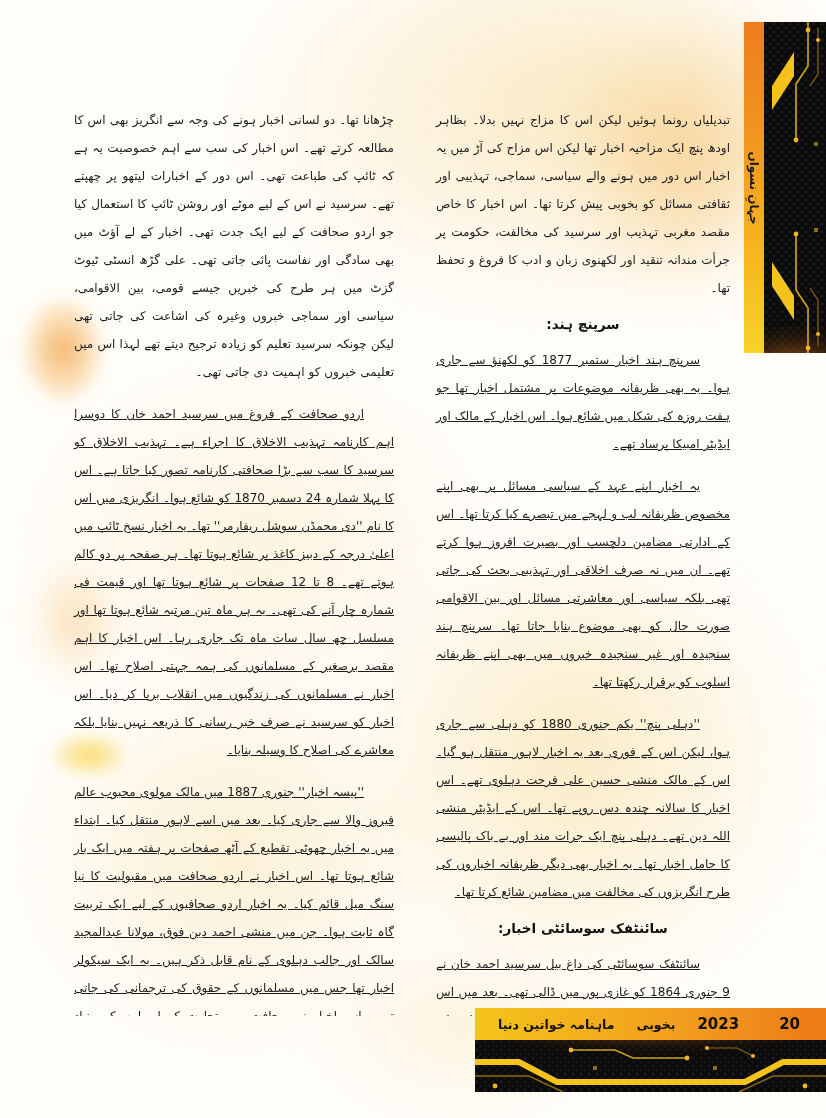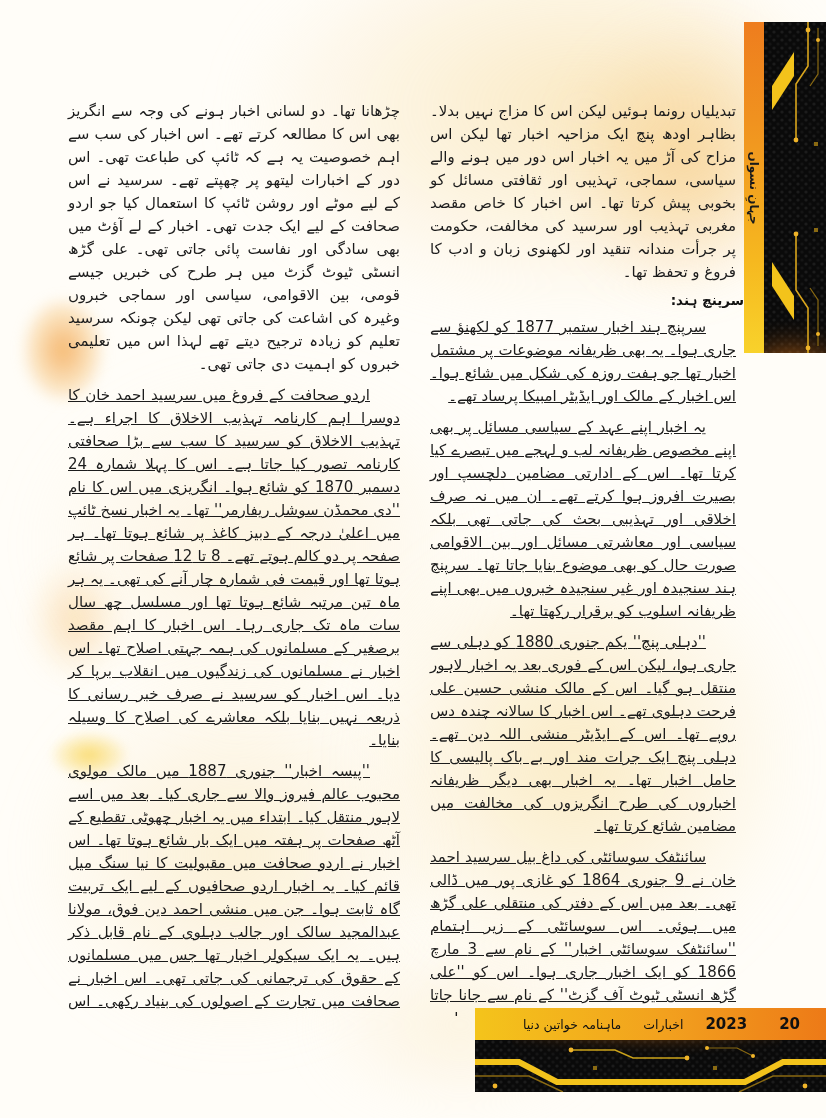--- a/index.html
+++ b/index.html
@@ -34,27 +34,27 @@
 
   
   .content{
     position:absolute;left:60px;top:92px;width:684px;height:924px;
     display:flex;direction:rtl;gap:14px;z-index:2;overflow:hidden;
   }
   .col{overflow:hidden;}
   .col.right{width:322px;}
   .col.left{width:348px;}
   .col p{
-    margin:8px;font-size:15px;line-height:23px;color:#1c1c1c;
+    margin:14px;font-size:12px;line-height:28px;color:#1c1c1c;
     text-align:justify;direction:rtl;
   }
   .col p.indent{text-indent:30px;text-decoration:underline;}
   .col h3{
     margin:5px 0 2px;font-size:13.5px;font-weight:bold;color:#111;
-    text-align:right;direction:rtl;
+    text-align:center;direction:rtl;
   }
 
   
   .sidebar{
     position:absolute;right:0;top:22px;width:82px;height:331px;
     display:flex;z-index:3;
   }
   .sidebar .orange-strip{
     position:relative;width:20px;height:100%;
     background:linear-gradient(180deg,#ee7d1e 0%,#f0921f 30%,#f6b81f 72%,#f8d22b 100%);
@@ -67,22 +67,22 @@
   .sidebar svg{display:block;}
 
   
   .footer-bar{
     position:absolute;right:0;top:1008px;width:351px;height:32px;z-index:3;
     background:linear-gradient(90deg,#f4c41b 0%,#f2a01e 55%,#ed7a17 100%);
     display:flex;align-items:center;direction:rtl;
     padding:0 26px 0 10px;box-sizing:border-box;gap:22px;
   }
   .footer-bar .num{font-size:15px;font-weight:bold;color:#111;direction:ltr;}
-  .footer-bar .urdu{font-size:12.5px;font-weight:normal;color:#111;text-align:right;}
-  .footer-bar .page-num{margin-left:10px;}
+  .footer-bar .urdu{font-size:12.5px;font-weight:bold;color:#111;text-align:right;}
+  .footer-bar .page-num{margin-left:18px;}
   .footer-strip{position:absolute;right:0;top:1040px;width:351px;height:52px;z-index:3;}
   .footer-strip svg{display:block;}
 </style>
 </head>
 <body>
 
 <div class="page">
 
   <div class="blob b1"></div>
   <div class="blob b2"></div>
@@ -94,20 +94,21 @@
   <div class="blob b8"></div>
   <div class="blob b9"></div>
 
   <div class="content">
     <div class="col right">
         <p>تبدیلیاں رونما ہوئیں لیکن اس کا مزاج نہیں بدلا۔ بظاہر اودھ پنچ ایک مزاحیہ اخبار تھا لیکن اس مزاح کی آڑ میں یہ اخبار اس دور میں ہونے والے سیاسی، سماجی، تہذیبی اور ثقافتی مسائل کو بخوبی پیش کرتا تھا۔ اس اخبار کا خاص مقصد مغربی تہذیب اور سرسید کی مخالفت، حکومت پر جرأت مندانہ تنقید اور لکھنوی زبان و ادب کا فروغ و تحفظ تھا۔</p>
         <h3>سرپنچ ہند:</h3>
         <p class="indent">سرپنچ ہند اخبار ستمبر 1877 کو لکھنؤ سے جاری ہوا۔ یہ بھی ظریفانہ موضوعات پر مشتمل اخبار تھا جو ہفت روزہ کی شکل میں شائع ہوا۔ اس اخبار کے مالک اور ایڈیٹر امبیکا پرساد تھے۔</p>
         <p class="indent">یہ اخبار اپنے عہد کے سیاسی مسائل پر بھی اپنے مخصوص ظریفانہ لب و لہجے میں تبصرے کیا کرتا تھا۔ اس کے ادارتی مضامین دلچسپ اور بصیرت افروز ہوا کرتے تھے۔ ان میں نہ صرف اخلاقی اور تہذیبی بحث کی جاتی تھی بلکہ سیاسی اور معاشرتی مسائل اور بین الاقوامی صورت حال کو بھی موضوع بنایا جاتا تھا۔ سرپنچ ہند سنجیدہ اور غیر سنجیدہ خبروں میں بھی اپنے ظریفانہ اسلوب کو برقرار رکھتا تھا۔</p>
         <p class="indent">''دہلی پنچ'' یکم جنوری 1880 کو دہلی سے جاری ہوا، لیکن اس کے فوری بعد یہ اخبار لاہور منتقل ہو گیا۔ اس کے مالک منشی حسین علی فرحت دہلوی تھے۔ اس اخبار کا سالانہ چندہ دس روپے تھا۔ اس کے ایڈیٹر منشی اللہ دین تھے۔ دہلی پنچ ایک جرات مند اور بے باک پالیسی کا حامل اخبار تھا۔ یہ اخبار بھی دیگر ظریفانہ اخباروں کی طرح انگریزوں کی مخالفت میں مضامین شائع کرتا تھا۔</p>
+        <h3>سائنٹفک سوسائٹی اخبار:</h3>
         <p class="indent">سائنٹفک سوسائٹی کی داغ بیل سرسید احمد خان نے 9 جنوری 1864 کو غازی پور میں ڈالی تھی۔ بعد میں اس کے دفتر کی منتقلی علی گڑھ میں ہوئی۔ اس سوسائٹی کے زیر اہتمام ''سائنٹفک سوسائٹی اخبار'' کے نام سے 3 مارچ 1866 کو ایک اخبار جاری ہوا۔ اس کو ''علی گڑھ انسٹی ٹیوٹ آف گزٹ'' کے نام سے جانا جاتا تھا۔ شروع شروع میں یہ اخبار ہفت روزہ تھا بعد میں سہ روزہ ہو گیا اور سرسید کی وفات کے بعد بھی یہ اخبار شائع ہوتا رہا۔ اس اخبار کی خاصیت یہ تھی کہ اس کا ایک کالم انگریزی اور ایک کالم اردو میں شائع ہوتا تھا۔ بعض مضامین اردو اور انگریزی میں الگ الگ ہوتے تھے۔ یہ اخبار ایک سیاسی، علمی، اخلاقی اور معاشرتی اخبار تھا جس کا خاص مقصد انگریز حکمرانوں اور رعایا میں صلح و مفاہمت کی فضاء کو پروان</p>
       </div>
     <div class="col left">
         <p>چڑھانا تھا۔ دو لسانی اخبار ہونے کی وجہ سے انگریز بھی اس کا مطالعہ کرتے تھے۔ اس اخبار کی سب سے اہم خصوصیت یہ ہے کہ ٹائپ کی طباعت تھی۔ اس دور کے اخبارات لیتھو پر چھپتے تھے۔ سرسید نے اس کے لیے موٹے اور روشن ٹائپ کا استعمال کیا جو اردو صحافت کے لیے ایک جدت تھی۔ اخبار کے لے آؤٹ میں بھی سادگی اور نفاست پائی جاتی تھی۔ علی گڑھ انسٹی ٹیوٹ گزٹ میں ہر طرح کی خبریں جیسے قومی، بین الاقوامی، سیاسی اور سماجی خبروں وغیرہ کی اشاعت کی جاتی تھی لیکن چونکہ سرسید تعلیم کو زیادہ ترجیح دیتے تھے لہذا اس میں تعلیمی خبروں کو اہمیت دی جاتی تھی۔</p>
         <p class="indent">اردو صحافت کے فروغ میں سرسید احمد خان کا دوسرا اہم کارنامہ تہذیب الاخلاق کا اجراء ہے۔ تہذیب الاخلاق کو سرسید کا سب سے بڑا صحافتی کارنامہ تصور کیا جاتا ہے۔ اس کا پہلا شمارہ 24 دسمبر 1870 کو شائع ہوا۔ انگریزی میں اس کا نام ''دی محمڈن سوشل ریفارمر'' تھا۔ یہ اخبار نسخ ٹائپ میں اعلیٰ درجہ کے دبیز کاغذ پر شائع ہوتا تھا۔ ہر صفحہ پر دو کالم ہوتے تھے۔ 8 تا 12 صفحات پر شائع ہوتا تھا اور قیمت فی شمارہ چار آنے کی تھی۔ یہ ہر ماہ تین مرتبہ شائع ہوتا تھا اور مسلسل چھ سال سات ماہ تک جاری رہا۔ اس اخبار کا اہم مقصد برصغیر کے مسلمانوں کی ہمہ جہتی اصلاح تھا۔ اس اخبار نے مسلمانوں کی زندگیوں میں انقلاب برپا کر دیا۔ اس اخبار کو سرسید نے صرف خبر رسانی کا ذریعہ نہیں بنایا بلکہ معاشرے کی اصلاح کا وسیلہ بنایا۔</p>
         <p class="indent">''پیسہ اخبار'' جنوری 1887 میں مالک مولوی محبوب عالم فیروز والا سے جاری کیا۔ بعد میں اسے لاہور منتقل کیا۔ ابتداء میں یہ اخبار چھوٹی تقطیع کے آٹھ صفحات پر ہفتہ میں ایک بار شائع ہوتا تھا۔ اس اخبار نے اردو صحافت میں مقبولیت کا نیا سنگ میل قائم کیا۔ یہ اخبار اردو صحافیوں کے لیے ایک تربیت گاہ ثابت ہوا۔ جن میں منشی احمد دین فوق، مولانا عبدالمجید سالک اور جالب دہلوی کے نام قابل ذکر ہیں۔ یہ ایک سیکولر اخبار تھا جس میں مسلمانوں کے حقوق کی ترجمانی کی جاتی تھی۔ اس اخبار نے صحافت میں تجارت کے اصولوں کی بنیاد رکھی۔ اس کی قیمت کم تھی لیکن اس کی تلافی اشتہارات کی کثرت سے کی جاتی تھی جو اس زمانے کے دیگر اخباروں کو میسر نہیں تھی۔</p>
         <p class="indent">اردوئے معلیٰ 1903ء میں علی گڑھ سے جاری کیا گیا جس کے</p>
       </div>
   </div>
 
@@ -143,21 +144,21 @@
       <circle cx="44" cy="326" r="2.4" fill="#f0b429"></circle>
       <circle cx="54" cy="312" r="2" fill="#f0b429"></circle>
       <rect x="50" y="120" width="4" height="4" fill="#8a6a12"></rect>
       <rect x="50" y="206" width="4" height="4" fill="#8a6a12"></rect>
     </svg>
   </div>
 
   <div class="footer-bar">
     <span class="num page-num">20</span>
     <span class="num">2023</span>
-    <span class="urdu">اخبارات</span>
+    <span class="urdu">بخوبی</span>
     <span class="urdu">ماہنامہ خواتین دنیا</span>
   </div>
 
   <div class="footer-strip">
     <svg width="351" height="52" viewBox="0 0 351 52" preserveAspectRatio="none" aria-hidden="true">
       <defs>
         <pattern id="dots2" width="8" height="8" patternUnits="userSpaceOnUse">
           <circle cx="2" cy="2" r="1.6" fill="#1c1c1c"></circle>
           <circle cx="6" cy="6" r="1.6" fill="#151515"></circle>
         </pattern>

